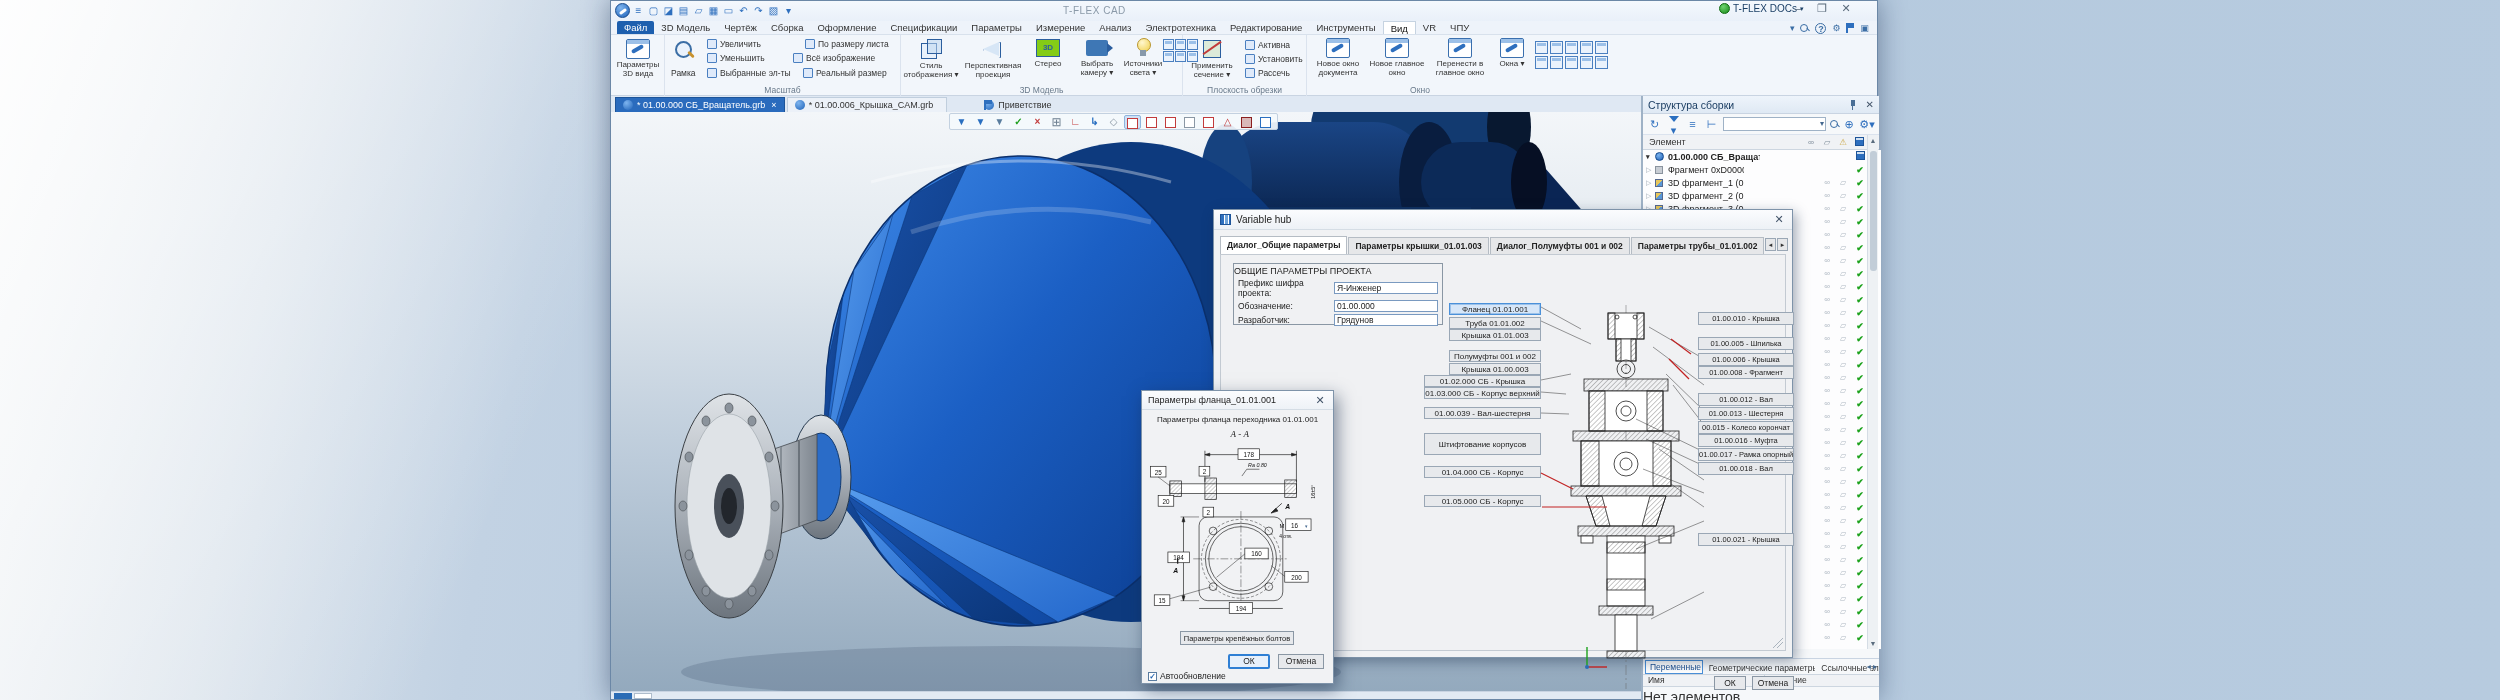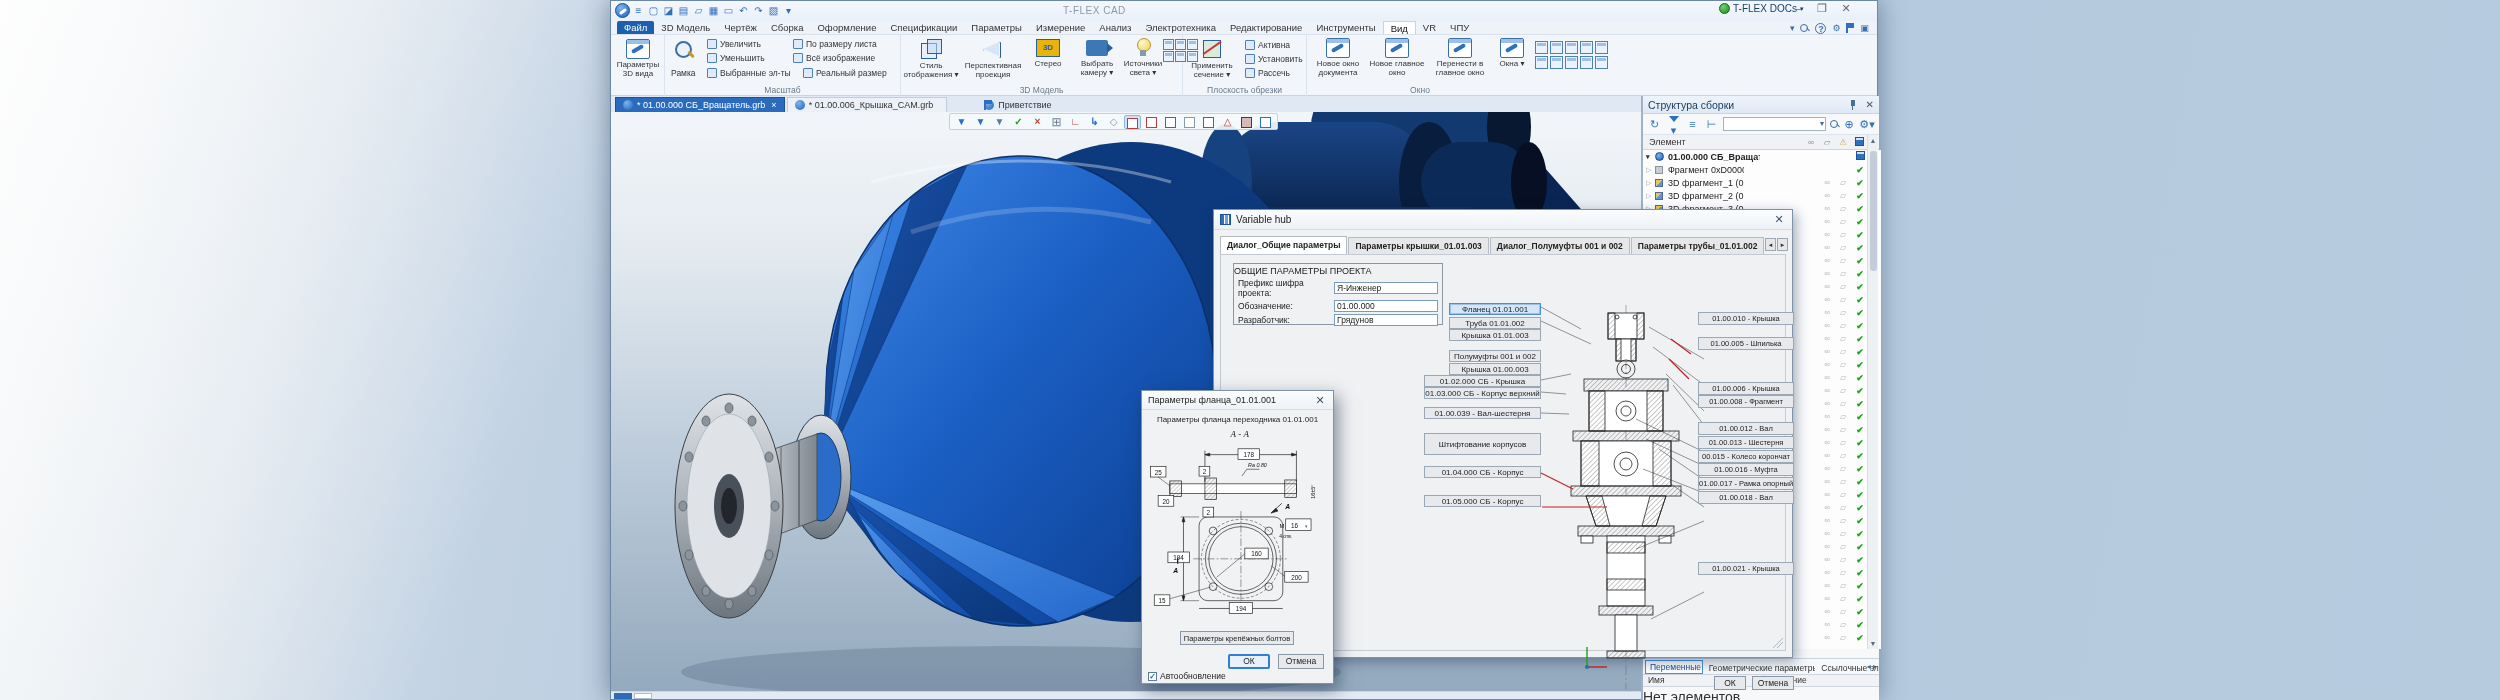--- a/index.html
+++ b/index.html
@@ -48,21 +48,21 @@
   .ric-win::after{content:"";position:absolute;left:4px;top:7px;width:13px;height:4px;background:#2e6fbe;transform:rotate(-30deg);border-radius:2px}
   .ric-cube{width:22px;height:22px;position:relative}
   .ric-cube::before{content:"";position:absolute;left:1px;top:5px;width:14px;height:14px;border:1.4px solid #2b5e9e;background:#e8f1fb}
   .ric-cube::after{content:"";position:absolute;left:7px;top:1px;width:13px;height:13px;border:1.4px solid #2b5e9e;background:rgba(190,215,240,.55)}
   .ric-mag{position:relative;width:24px;height:24px}
   .ric-mag::before{content:"";position:absolute;left:2px;top:2px;width:13px;height:13px;border:2px solid #3b6ea5;border-radius:50%;background:#eaf2fc}
   .ric-mag::after{content:"";position:absolute;left:14px;top:14px;width:8px;height:3px;background:#c8922e;transform:rotate(45deg);border-radius:2px}
   .ric-fru{width:24px;height:20px;position:relative}
   .ric-fru::before{content:"";position:absolute;left:2px;top:3px;width:0;height:0;border-top:7px solid transparent;border-bottom:7px solid transparent;border-right:16px solid #d7e6f6}
   .ric-fru::after{content:"";position:absolute;left:2px;top:3px;width:16px;height:14px;border:1.3px solid #2b5e9e;clip-path:polygon(0 50%,100% 0,100% 100%)}
-  .ric-3d{width:24px;height:18px;border:1.3px solid #2b5e9e;background:#eab308;font-size:8px;font-weight:bold;color:#2b5e9e;text-align:center;line-height:16px}
+  .ric-3d{width:24px;height:18px;border:1.3px solid #2b5e9e;background:#84cc16;font-size:8px;font-weight:bold;color:#2b5e9e;text-align:center;line-height:16px}
   .ric-cam{width:22px;height:16px;background:#3e77b5;border-radius:2px;position:relative}
   .ric-cam::after{content:"";position:absolute;right:-5px;top:3px;border-top:5px solid transparent;border-bottom:5px solid transparent;border-left:6px solid #2b5e9e}
   .ric-lamp{width:14px;height:20px;position:relative;margin:0 auto}
   .ric-lamp::before{content:"";position:absolute;left:1px;top:0;width:12px;height:12px;border-radius:50%;background:radial-gradient(circle at 35% 30%,#fff7cf,#f0d04a);border:1px solid #b9952c}
   .ric-lamp::after{content:"";position:absolute;left:4px;top:12px;width:6px;height:6px;background:#8899aa}
   .ric-cut{width:22px;height:22px;position:relative}
   .ric-cut::before{content:"";position:absolute;left:2px;top:2px;width:16px;height:16px;border:1.4px solid #2b5e9e;background:#dcead9}
   .ric-cut::after{content:"";position:absolute;left:0;top:9px;width:22px;height:1.6px;background:#c23b3b;transform:rotate(-35deg)}
   .wgrid{position:absolute;display:grid;grid-template-columns:repeat(5,13px);grid-auto-rows:13px;gap:2px}
   .wg{border:1px solid #4a7fc0;background:#eaf2fc;position:relative}
@@ -169,21 +169,21 @@
   .vh-btncol div:nth-of-type(2){margin-top:2px}
   .vh-btncol div:nth-of-type(4){margin-top:9px}
   .vh-btncol div:nth-of-type(5){margin-top:1px}
   .vh-btncol div:nth-of-type(8){margin-top:8px}
   .vh-btncol div:nth-of-type(9){margin-top:14px}
   .vh-btncol div:nth-of-type(10){margin-top:11px}
   .vh-btncol div:nth-of-type(11){margin-top:17px}
   .vh-rlabels{position:absolute;left:477px;top:56px;width:96px;display:flex;flex-direction:column}
   .vh-rlabel{height:13px;margin-top:1px;background:#e7e9ec;border:1px solid #9aa7b5;font-size:7.5px;color:#222;text-align:center;line-height:12px;white-space:nowrap;overflow:hidden}
   .vh-rlabels div:nth-of-type(2){margin-top:12px}
-  .vh-rlabels div:nth-of-type(3){margin-top:32px}
+  .vh-rlabels div:nth-of-type(3){margin-top:3px}
   .vh-rlabels div:nth-of-type(4){margin-top:0}
   .vh-rlabels div:nth-of-type(5){margin-top:14px}
   .vh-rlabels div:nth-of-type(8){margin-top:0}
   .vh-rlabels div:nth-of-type(11){margin-top:58px}
   .vh-ok{position:absolute;left:493px;top:421px;width:32px;height:14px;background:#e7e9ec;border:1px solid #8a97a4;font-size:8.5px;text-align:center;line-height:13px}
   .vh-cancel{position:absolute;left:531px;top:421px;width:42px;height:14px;background:#e7e9ec;border:1px solid #8a97a4;font-size:8.5px;text-align:center;line-height:13px}
   .vh-grip{position:absolute;right:2px;bottom:2px;width:10px;height:10px;background:linear-gradient(135deg,transparent 0 50%,#aab4be 50% 55%,transparent 55% 70%,#aab4be 70% 75%,transparent 75%)}
   .vh-svg{position:absolute;left:200px;top:44px;width:380px;height:400px;pointer-events:none}
   
   .fd{left:530px;top:389px;width:193px;height:294px;z-index:8;box-shadow:4px 6px 16px rgba(20,40,70,.5)}
@@ -299,21 +299,21 @@
       <div class="rgroup" style="left:54px;width:236px">
         <div class="ric ric-mag" style="position:absolute;left:8px;top:4px"></div>
         <div class="rsmall" style="left:42px;top:4px">
             <span class="sic"></span>
             <span>Увеличить</span>
           </div>
         <div class="rsmall" style="left:42px;top:18px">
             <span class="sic"></span>
             <span>Уменьшить</span>
           </div>
-        <div class="rsmall" style="left:128px;top:4px">
+        <div class="rsmall" style="left:140px;top:4px">
             <span class="sic"></span>
             <span>По размеру листа</span>
           </div>
         <div class="rsmall" style="left:128px;top:18px">
             <span class="sic"></span>
             <span>Всё изображение</span>
           </div>
         <div class="rsmall" style="left:6px;top:33px">
             <span>Рамка</span>
           </div>

